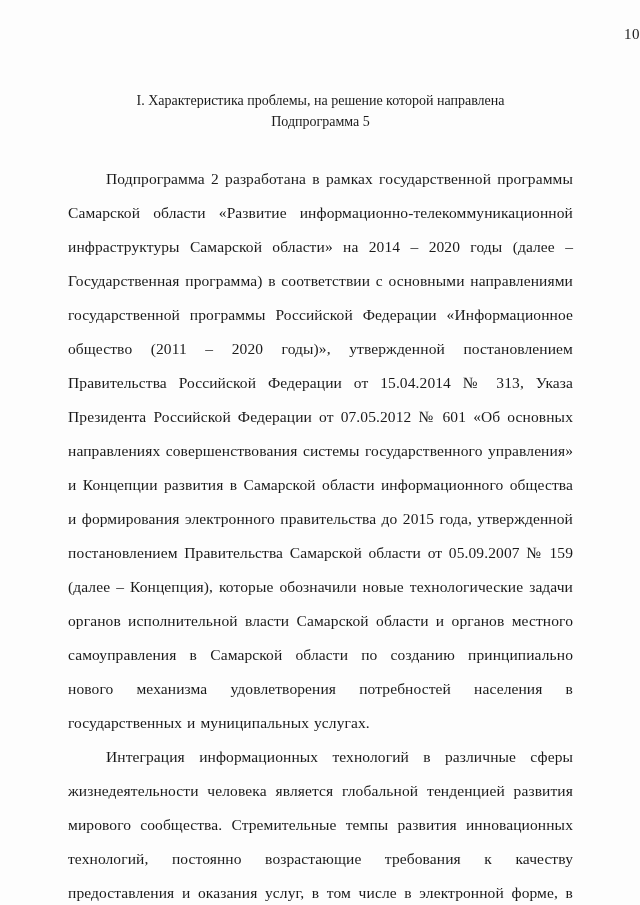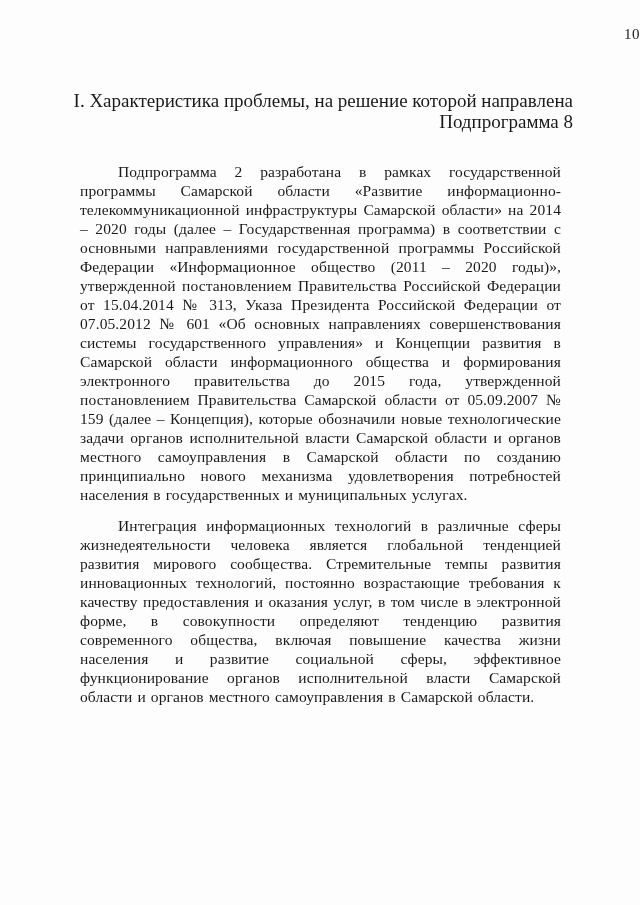--- a/index.html
+++ b/index.html
@@ -30,51 +30,51 @@
     font-size: 15px;
     letter-spacing: 0.5px;
   }
   .content {
     position: absolute;
     top: 90px;
     left: 68px;
     width: 505px;
   }
   .doc-heading {
-    text-align: right;
-    font-size: 19px;
+    text-align: center;
+    font-size: 14px;
     line-height: 21px;
     margin: 0 0 30px 0;
     font-weight: normal;
   }
   .doc-heading .heading-line {
     display: block;
   }
   .body-text p {
-    margin: 12px;
+    margin: 0;
     font-size: 15.5px;
-    line-height: 19px;
+    line-height: 34px;
     text-align: justify;
     text-indent: 38px;
     letter-spacing: 0.1px;
     word-spacing: 1px;
   }
 </style>
 </head>
 <body>
 
 <div class="page">
 
   <div class="page-number">10</div>
 
   <div class="content">
 
     <h1 class="doc-heading">
       <span class="heading-line">I. Характеристика проблемы, на решение которой направлена</span>
-      <span class="heading-line">Подпрограмма 8</span>
+      <span class="heading-line">Подпрограмма 5</span>
     </h1>
 
     <div class="body-text">
       <p>Подпрограмма 2 разработана в рамках государственной программы Самарской области «Развитие информационно-телекоммуникационной инфраструктуры Самарской области» на 2014 – 2020 годы (далее – Государственная программа) в соответствии с основными направлениями государственной программы Российской Федерации «Информационное общество (2011 – 2020 годы)», утвержденной постановлением Правительства Российской Федерации от 15.04.2014 № 313, Указа Президента Российской Федерации от 07.05.2012 № 601 «Об основных направлениях совершенствования системы государственного управления» и Концепции развития в Самарской области информационного общества и формирования электронного правительства до 2015 года, утвержденной постановлением Правительства Самарской области от 05.09.2007 № 159 (далее – Концепция), которые обозначили новые технологические задачи органов исполнительной власти Самарской области и органов местного самоуправления в Самарской области по созданию принципиально нового механизма удовлетворения потребностей населения в государственных и муниципальных услугах.</p>
       <p>Интеграция информационных технологий в различные сферы жизнедеятельности человека является глобальной тенденцией развития мирового сообщества. Стремительные темпы развития инновационных технологий, постоянно возрастающие требования к качеству предоставления и оказания услуг, в том числе в электронной форме, в совокупности определяют тенденцию развития современного общества, включая повышение качества жизни населения и развитие социальной сферы, эффективное функционирование органов исполнительной власти Самарской области и органов местного самоуправления в Самарской области.</p>
     </div>
 
   </div>
 
 </div>

